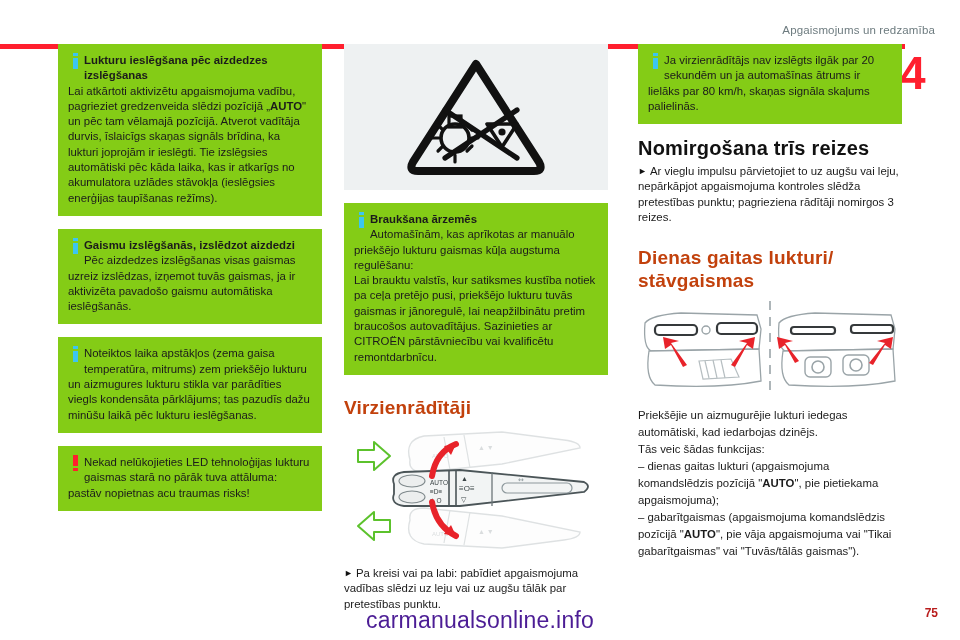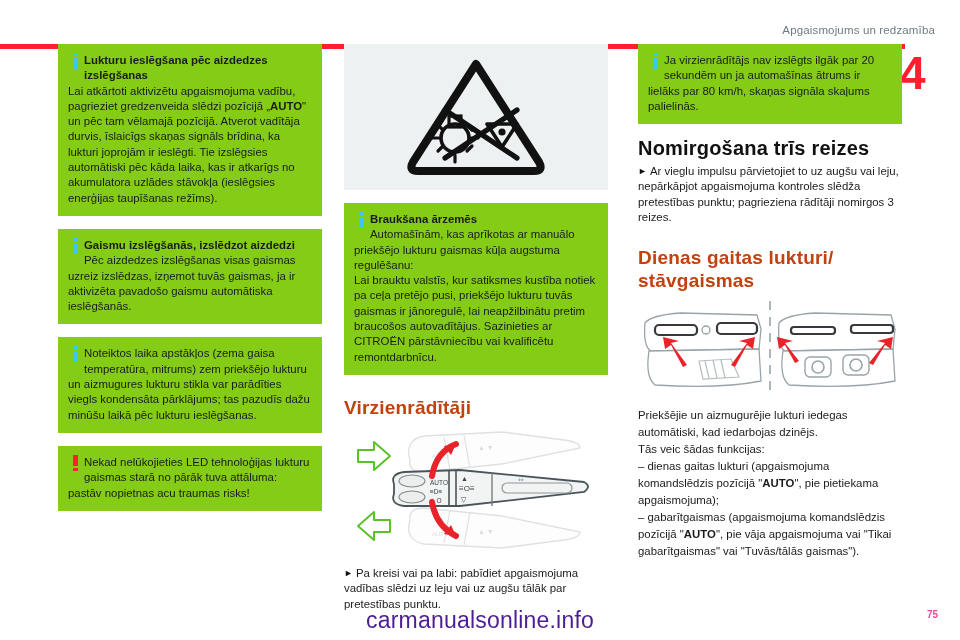--- a/index.html
+++ b/index.html
@@ -192,23 +192,23 @@
     text-align: center;
     font-size: 23px;
     color: #4c1d95;
     letter-spacing: .2px;
     font-family: "Liberation Sans", sans-serif;
   }
   .page-number {
     position: absolute;
     right: 22px;
     bottom: 20px;
-    font-size: 10px;
+    font-size: 12px;
     font-weight: bold;
-    color: #ec4899;
+    color: #b91c1c;
   }
 
   b { font-weight: bold; }
 </style>
 </head>
 <body>
 
 <div class="page-header">
   <div class="header-title">Apgaismojums un redzamība</div>
   <div class="header-rule"></div>

